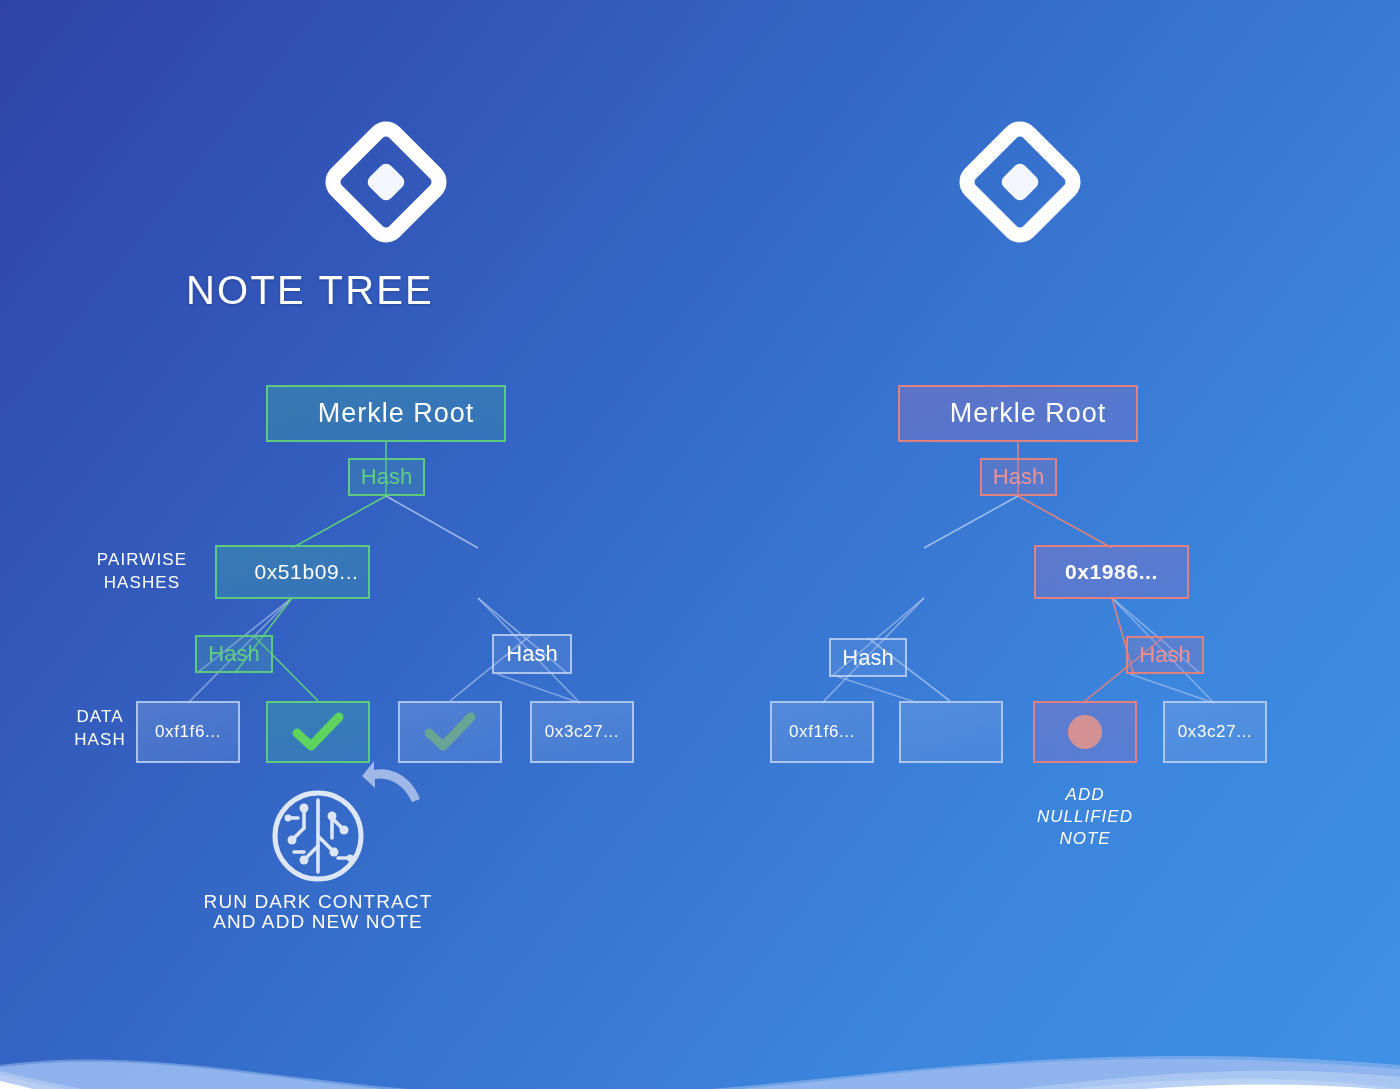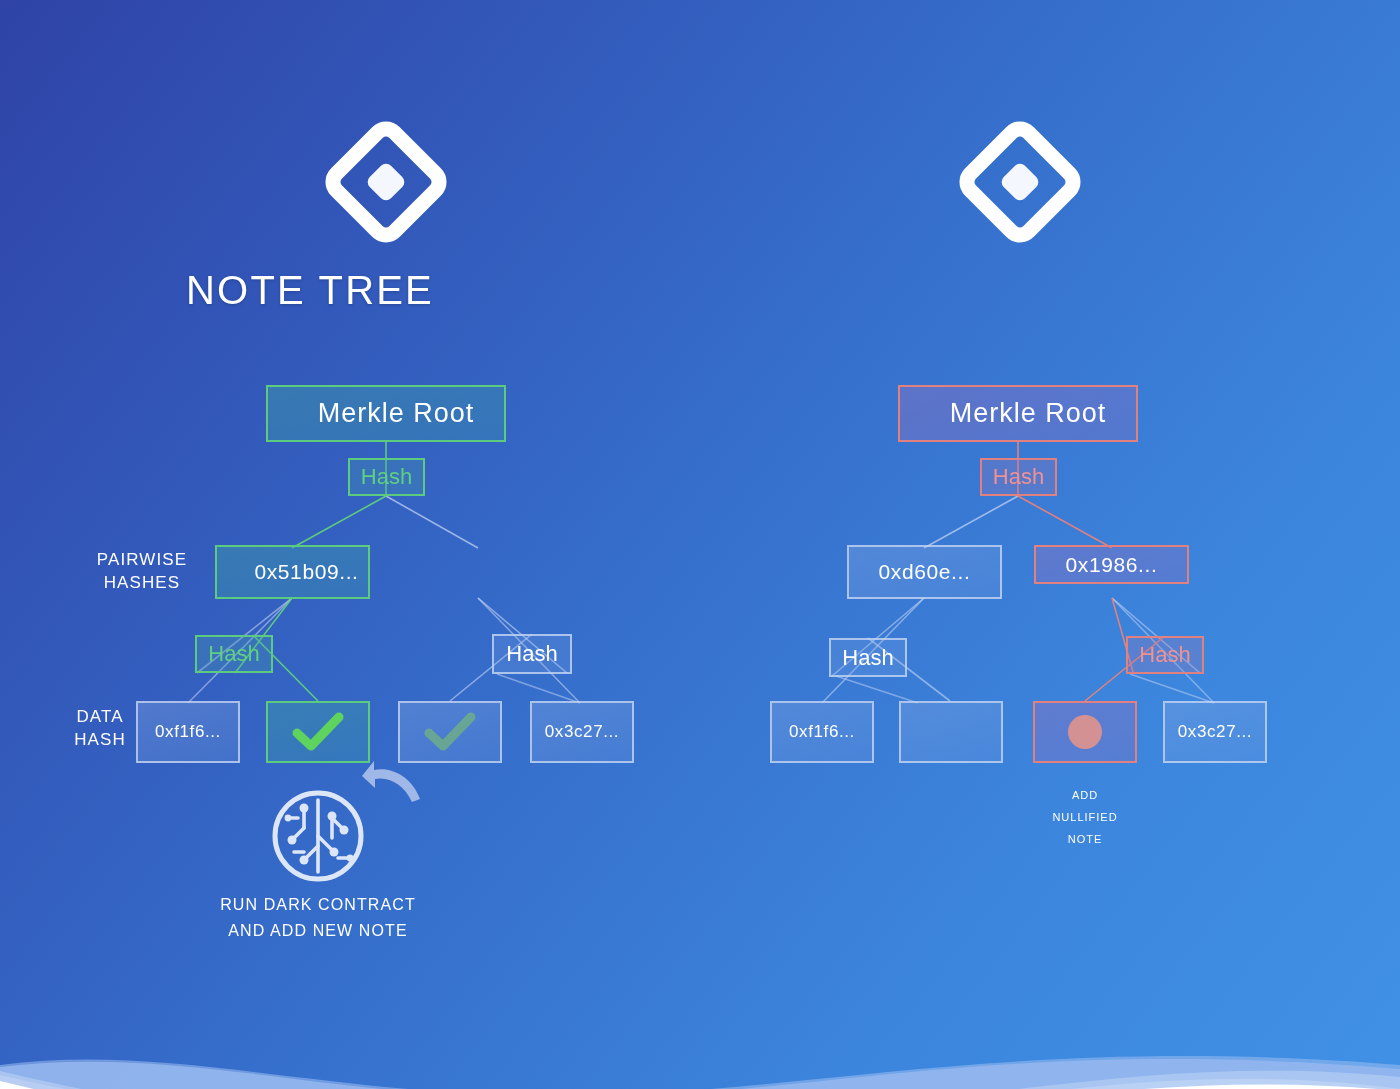--- a/index.html
+++ b/index.html
@@ -109,30 +109,31 @@
     width: 34px; height: 34px;
     border-radius: 50%;
     background: #d49193;
   }
 
   
   .contract-icon { position: absolute; width: 96px; height: 96px; }
   .caption {
     position: absolute;
     color: #ffffff;
-    font-size: 16px;
+    font-size: 19px;
     letter-spacing: 1.1px;
-    line-height: 26px;
+    line-height: 20px;
     text-align: center;
     white-space: pre-line;
   }
   .caption.small {
-    font-size: 11px;
+    font-size: 17px;
     line-height: 22px;
     letter-spacing: 1px;
+    font-style: italic;
   }
   .arrow { position: absolute; width: 64px; height: 48px; }
 </style>
 </head>
 <body>
 
 <div id="stage">
 
   <svg class="links" viewBox="0 0 1400 1089">
     <g stroke-width="1.6" fill="none">
@@ -247,22 +248,21 @@
       <rect x="24" y="24" width="82" height="82" rx="12" transform="rotate(45 65 65)"></rect>
     </g>
     <rect x="50" y="50" width="30" height="30" rx="7" fill="#f4f7fd" transform="rotate(45 65 65)"></rect>
   </svg>
 
 
   <div class="node big hl-red" style="left:898px; top:385px; width:240px; height:57px;">Merkle Root</div>
 
   <div class="hash-chip hl-red" style="left:980px; top:458px; width:77px; height:38px;">Hash</div>
 
-  <div class="node" style="left:847px; top:545px; width:155px; height:54px;">0xd60e...</div>
-  <div class="node hl-red" style="left:1034px; top:545px; width:155px; height:39px;">0x1986...</div>
+  <div class="node hl-red" style="left:1034px; top:545px; width:155px; height:54px;font-weight:bold;">0x1986...</div>
 
   <div class="hash-chip" style="left:829px; top:638px; width:78px; height:39px;">Hash</div>
   <div class="hash-chip hl-red" style="left:1126px; top:636px; width:78px; height:38px;">Hash</div>
 
   <div class="node small" style="left:770px; top:701px; width:104px; height:62px; font-size:17px;">0xf1f6...</div>
 
   <div class="node empty" style="left:899px; top:701px; width:104px; height:62px;"></div>
 
   <div class="node hl-red" style="left:1033px; top:701px; width:104px; height:62px;">
     <span class="dot"></span>

